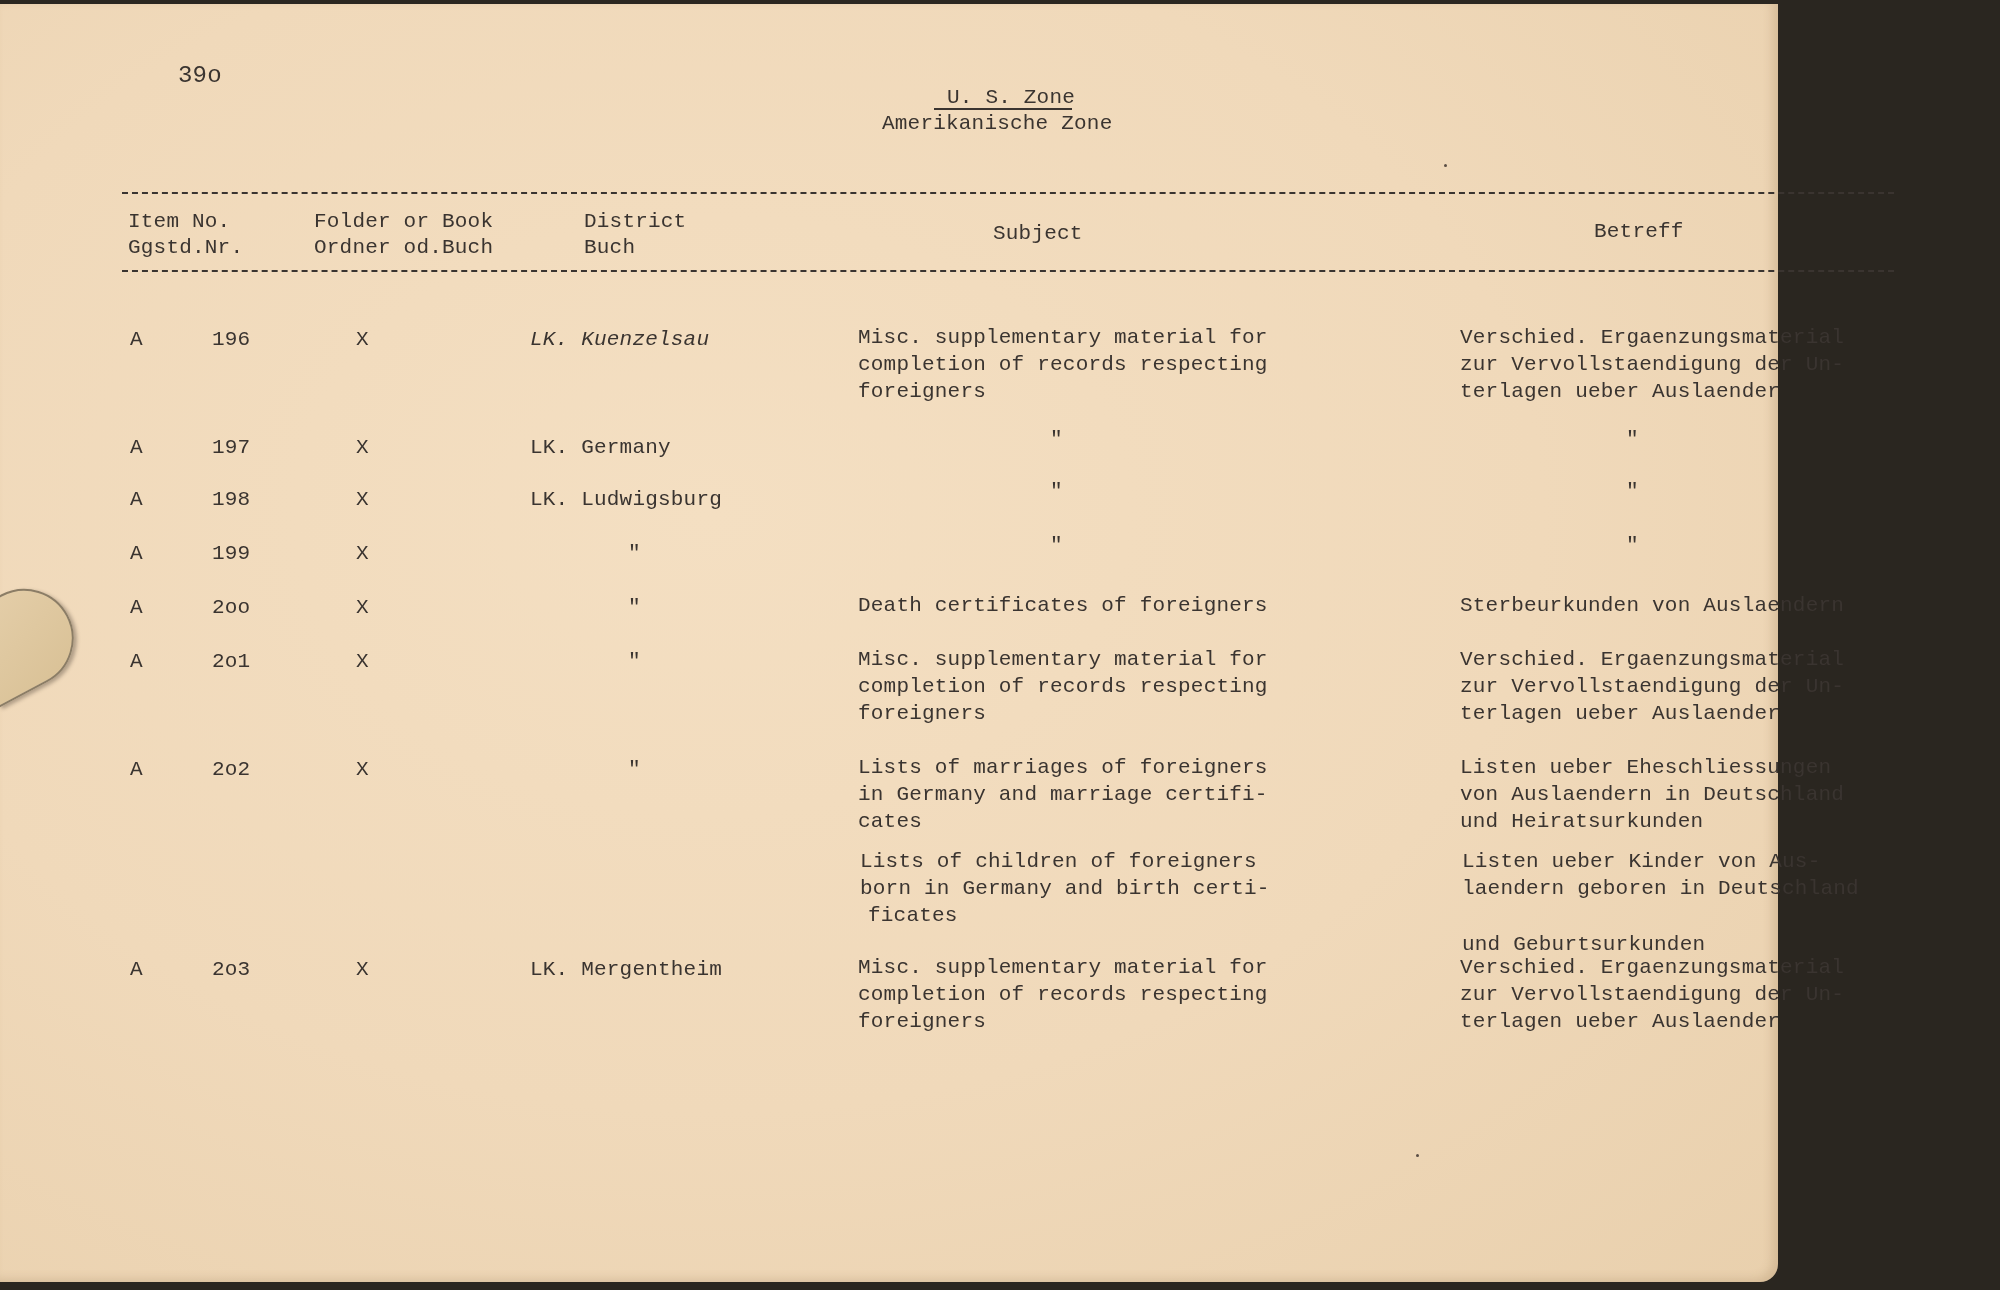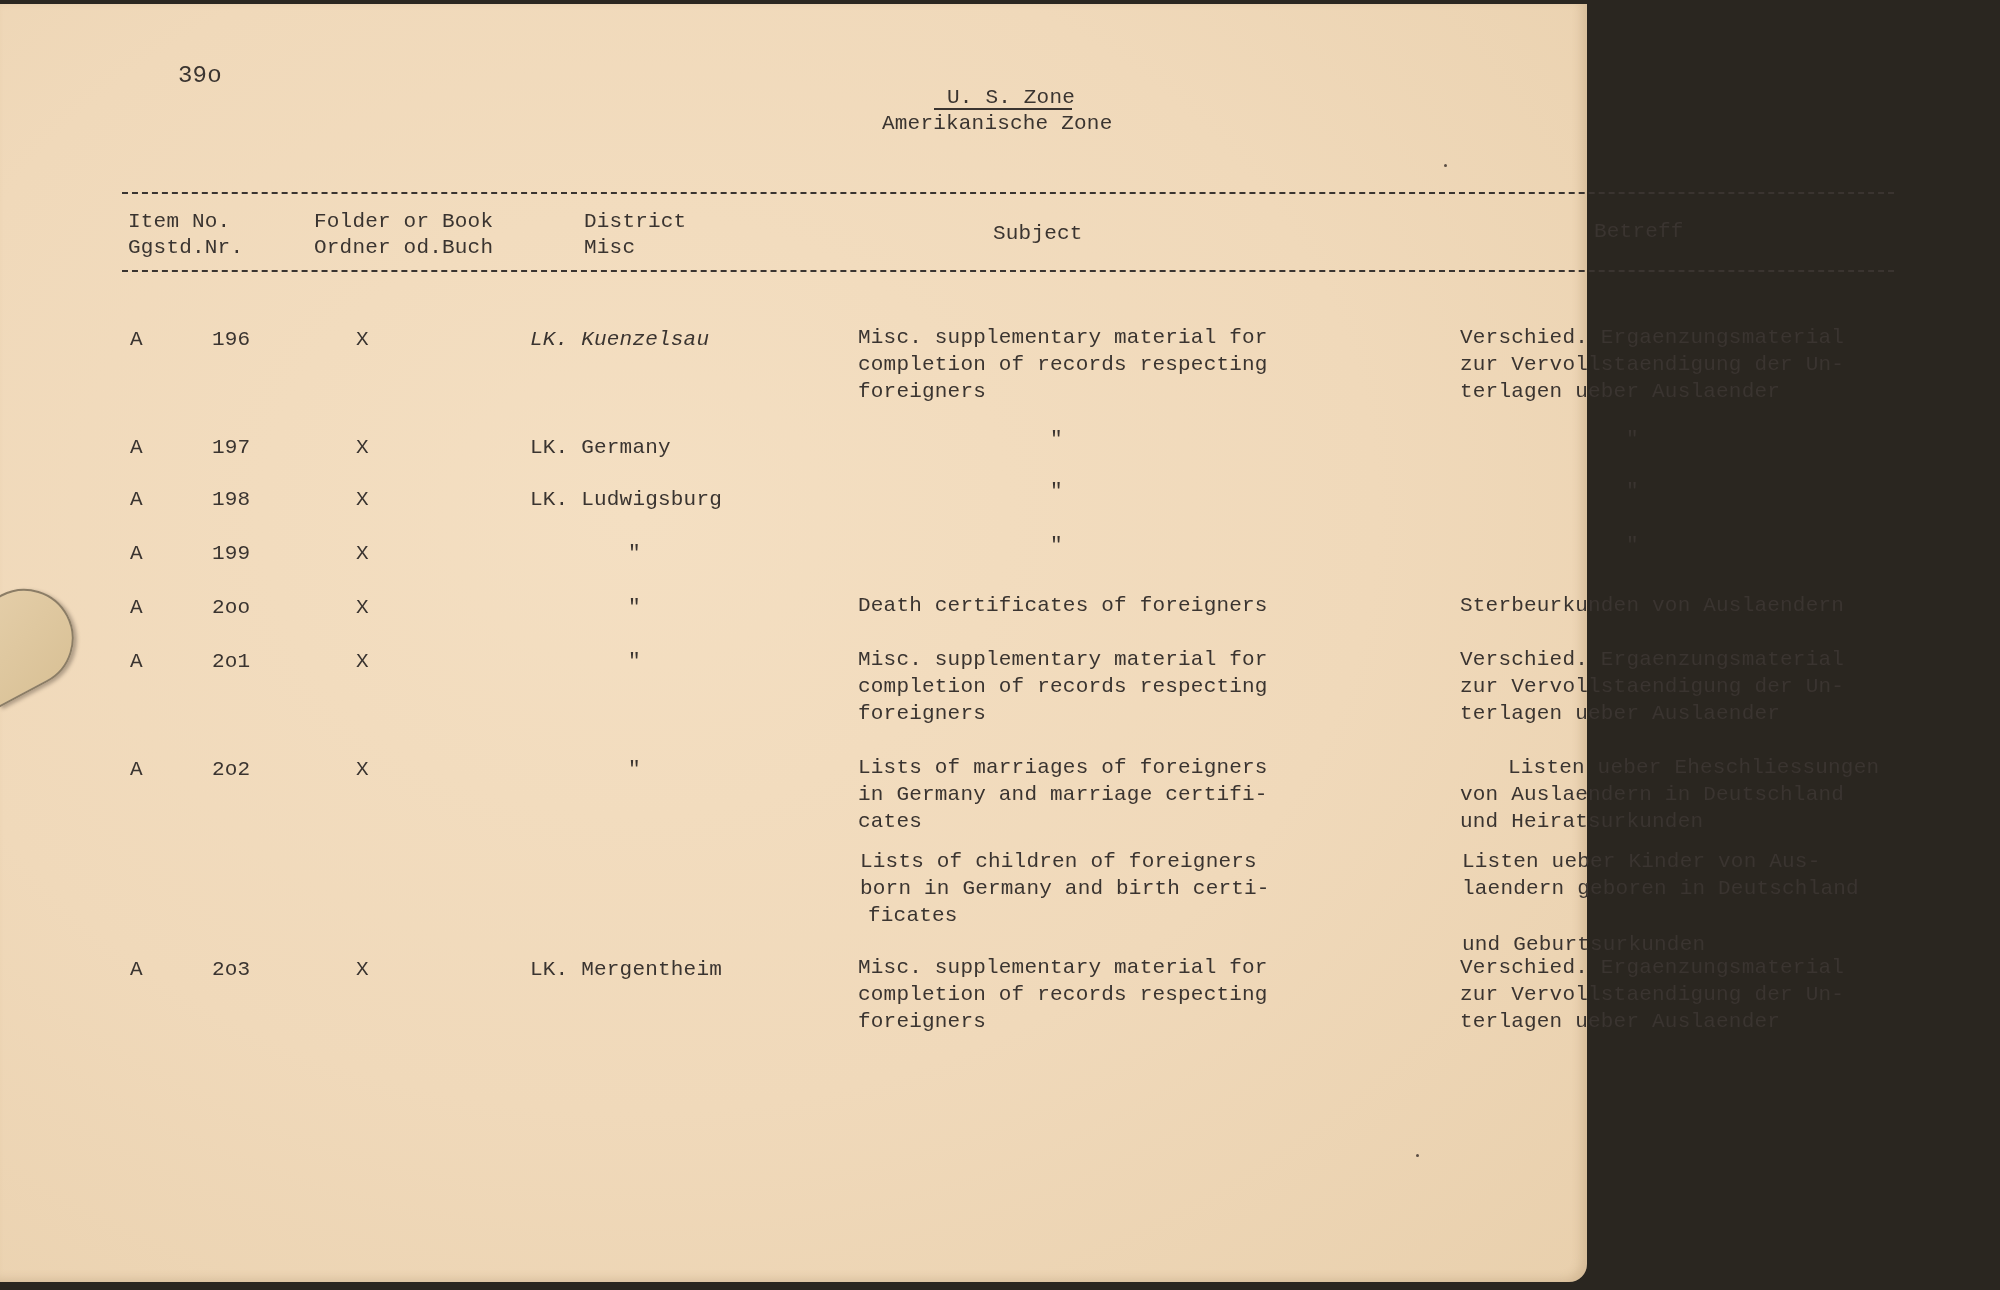--- a/index.html
+++ b/index.html
@@ -2,21 +2,21 @@
 <html><head>
 <meta charset="utf-8">
 <style>
   html, body { margin:0; padding:0; }
   body {
     width:2000px; height:1290px; overflow:hidden; position:relative;
     background:#2a2620;
     font-family:"Liberation Mono","DejaVu Sans Mono",monospace;
   }
   .page {
-    position:absolute; left:0; top:4px; width:1587px; height:1278px;
+    position:absolute; left:0; top:4px; width:1778px; height:1278px;
     background: radial-gradient(ellipse at 40% 40%, #f4dfc2 0%, #f0d9ba 55%, #e9d0ad 100%);
     border-bottom-right-radius:18px;
     box-shadow: inset -6px -3px 10px rgba(120,90,50,0.18);
   }
   .t { position:absolute; font-size:21px; line-height:27px; white-space:pre; color:#3a3430; letter-spacing:0.2px; }
   .page-number { left:178px; top:58px; font-size:24px; }
   .zone-title { left:934px; top:80px;margin-left:13px; }
   .zone-title-underline { position:absolute; left:934px; top:104px; width:138px; height:2px; background:#3a3430; }
   .zone-subtitle { left:882px; top:106px; }
   .rule { position:absolute; left:122px; width:1772px; height:0; border-top:2px dashed #3a3430; }
@@ -48,21 +48,21 @@
   <div class="zone-title-underline"></div>
   <div class="t zone-subtitle">Amerikanische Zone</div>
 
   <div class="rule top"></div>
 
   <div class="t hdr c-item" style="top:204px">Item No.</div>
   <div class="t hdr c-item" style="top:230px">Ggstd.Nr.</div>
   <div class="t hdr" style="left:314px;top:204px">Folder or Book</div>
   <div class="t hdr" style="left:314px;top:230px">Ordner od.Buch</div>
   <div class="t hdr" style="left:584px;top:204px">District</div>
-  <div class="t hdr" style="left:584px;top:230px">Misc</div>
+  <div class="t hdr" style="left:584px;top:230px">Buch</div>
   <div class="t hdr" style="left:993px;top:216px">Subject</div>
   <div class="t hdr" style="left:1594px;top:214px">Betreff</div>
 
   <div class="rule bottom"></div>
 
   <div id="rows">
       <div class="t c-item" style="left: 130px; top: 322px;">A</div>
       <div class="t c-no" style="left: 212px; top: 322px;">196</div>
       <div class="t c-folder" style="left: 356px; top: 322px;">X</div>
       <div class="t c-district" style="left: 530px; top: 322px; font-style: italic;">LK. Kuenzelsau</div>
@@ -106,21 +106,21 @@
       <div class="t " style="left: 1460px; top: 642px;">Verschied. Ergaenzungsmaterial</div>
       <div class="t " style="left: 1460px; top: 669px;">zur Vervollstaendigung der Un-</div>
       <div class="t " style="left: 1460px; top: 696px;">terlagen ueber Auslaender</div>
       <div class="t c-item" style="left: 130px; top: 752px;">A</div>
       <div class="t c-no" style="left: 212px; top: 752px;">2o2</div>
       <div class="t c-folder" style="left: 356px; top: 752px;">X</div>
       <div class="t c-district" style="left: 628px; top: 752px;">"</div>
       <div class="t " style="left: 858px; top: 750px;">Lists of marriages of foreigners</div>
       <div class="t " style="left: 858px; top: 777px;">in Germany and marriage certifi-</div>
       <div class="t " style="left: 858px; top: 804px; text-align: center;">cates</div>
-      <div class="t " style="left: 1460px; top: 750px; margin-left: 48px;">Listen ueber Eheschliessungen</div>
+      <div class="t " style="left: 1460px; top: 750px;">Listen ueber Eheschliessungen</div>
       <div class="t " style="left: 1460px; top: 777px;">von Auslaendern in Deutschland</div>
       <div class="t " style="left: 1460px; top: 804px;">und Heiratsurkunden</div>
       <div class="t " style="left: 860px; top: 844px;">Lists of children of foreigners</div>
       <div class="t " style="left: 860px; top: 871px;">born in Germany and birth certi-</div>
       <div class="t " style="left: 868px; top: 898px;">ficates</div>
       <div class="t " style="left: 1462px; top: 844px;">Listen ueber Kinder von Aus-</div>
       <div class="t " style="left: 1462px; top: 871px;">laendern geboren in Deutschland</div>
       <div class="t " style="left: 1462px; top: 898px; margin-top: 29px;">und Geburtsurkunden</div>
       <div class="t c-item" style="left: 130px; top: 952px;">A</div>
       <div class="t c-no" style="left: 212px; top: 952px;">2o3</div>

